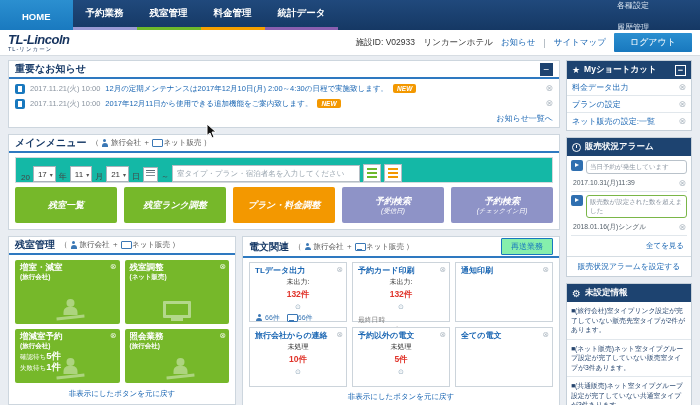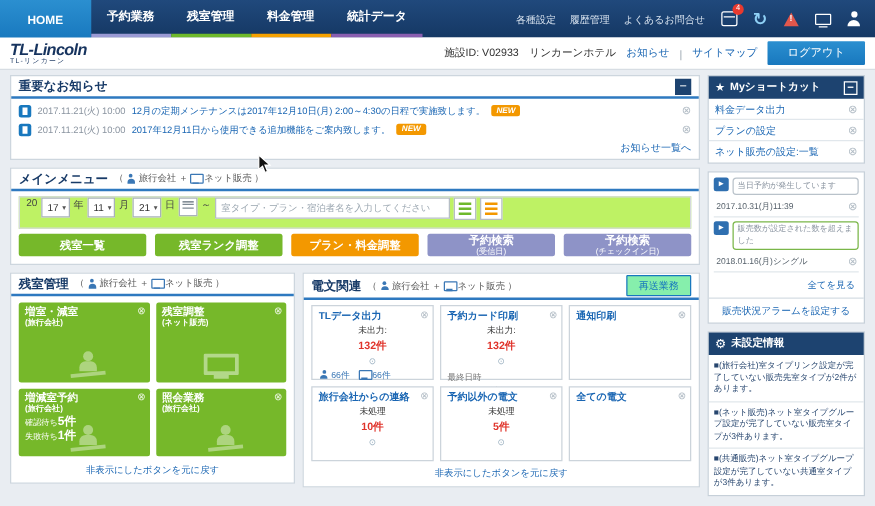--- a/index.html
+++ b/index.html
@@ -9,21 +9,21 @@
   
   .topnav { position:absolute; left:0; top:0; width:700px; height:30px;
             background:linear-gradient(#20497c,#153864); display:flex; align-items:stretch; }
   .nav-item { color:#fff; font-size:9.5px; font-weight:bold; display:flex; align-items:center;
               justify-content:center; padding:0 13px; border-bottom:3px solid transparent; cursor:pointer; }
   .nav-item.active { background:linear-gradient(#2b8fd0,#1878be); border-bottom:3px solid #1878be; padding:16px 22px; }
   .u-purple { border-bottom-color:#9a9ad4; }
   .u-green  { border-bottom-color:#6eb92b; }
   .u-orange { border-bottom-color:#f5a100; }
   .u-violet { border-bottom-color:#8a5fb0; }
-  .nav-right { margin-left:auto; display:flex; align-items:center; gap:11px; padding-right:9px; }
+  .nav-right { margin-left:auto; display:flex; align-items:center; gap:11px; padding-right:9px;flex-direction:column; }
   .nav-small { font-size:8px; color:#d8e3ef; font-weight:normal; cursor:pointer; }
   .nav-icons { display:flex; align-items:center; gap:9px; }
   .icwrap { position:relative; display:flex; align-items:center; justify-content:center; width:16px; height:16px; cursor:pointer; }
   .ic-cal { width:13px; height:12px; border:1.4px solid #fff; border-radius:2px; position:relative; }
   .ic-cal::before { content:""; position:absolute; left:1px; right:1px; top:2.5px; height:1.2px; background:#fff; }
   .cal-badge { position:absolute; top:-4px; right:-4px; min-width:9px; height:9px; background:#e8392e;
                border-radius:5px; color:#fff; font-size:6px; line-height:9px; text-align:center; padding:0 1px; }
   .ic-refresh { color:#8fd0f5; font-size:14px; font-weight:bold; line-height:1; }
   .ic-warn { width:0; height:0; border-left:6.5px solid transparent; border-right:6.5px solid transparent;
              border-bottom:11px solid #e2574c; position:relative; }
@@ -74,39 +74,39 @@
                  display:flex; align-items:center; justify-content:center; }
   .notice-icon::before { content:""; width:4px; height:6px; background:#fff; }
   .notice-date { color:#8a94a0; font-size:7.5px; white-space:nowrap; }
   .notice-text { color:#1a66b3; font-size:7.5px; white-space:nowrap; overflow:hidden; cursor:pointer; }
   .new-badge { background:#f39800; color:#fff; font-size:6.5px; font-weight:bold; font-style:italic;
                padding:1px 4px; border-radius:2px; flex:none; }
   .notice-row .hide-x { margin-left:auto; }
   .notices-footer { text-align:right; font-size:8px; color:#1a66b3; padding:1px 6px 3px; cursor:pointer; }
 
   
-  .controls { margin:4px 6px; background:#bef264; border:1px solid #d4d9dd; height:26px;
-              display:flex; align-items:flex-start; gap:3px; padding:0 5px; }
+  .controls { margin:4px 6px; background:#14b8a6; border:1px solid #d4d9dd; height:26px;
+              display:flex; align-items:flex-end; gap:3px; padding:0 5px; }
   .ctl-txt { font-size:8px; color:#444; }
   .mini-select { background:#fff; border:1px solid #a9b2ba; height:16px; display:flex; align-items:center;
                  font-size:8px; color:#333; padding:0 2px 0 4px; gap:3px; cursor:pointer; }
   .mini-select::after { content:"▾"; font-size:6px; color:#555; }
   .cal-btn { width:15px; height:15px; background:#fff; border:1px solid #a9b2ba; position:relative; cursor:pointer; }
   .cal-btn::before { content:""; position:absolute; left:2px; right:2px; top:4px; height:1px; background:#7e8a94; box-shadow:0 3px 0 #7e8a94; }
   .cal-btn::after { content:""; position:absolute; left:2px; right:2px; top:1.5px; height:1.5px; background:#5d6b77; }
   .search-input { width:188px; height:17px; border:1px solid #b6bec5; font-size:7.5px; padding:0 4px;
                   color:#333; font-family:inherit; }
   .search-input::placeholder { color:#9aa6b0; }
   .list-btn { width:18px; height:18px; background:#fff; border:1px solid #b6bec5; display:flex;
               align-items:center; justify-content:center; cursor:pointer; }
   .bars-green { width:10px; height:2px; background:#6eb92b; box-shadow:0 4px 0 #6eb92b,0 -4px 0 #6eb92b; }
   .bars-orange { width:10px; height:2px; background:#f39800; box-shadow:0 4px 0 #f39800,0 -4px 0 #f39800; }
   .menu-btns { display:flex; gap:7px; margin:0 6px 6px; }
-  .menu-btn { flex:1; height:18px; color:#fff; font-size:9px; font-weight:bold; display:flex; flex-direction:column;
-              align-items:center; justify-content:center; border-radius:2px; cursor:pointer; text-align:center; line-height:1.2; }
+  .menu-btn { flex:1; height:36px; color:#fff; font-size:9px; font-weight:bold; display:flex; flex-direction:column;
+              align-items:center; justify-content:center; border-radius:2px; cursor:pointer; text-align:center; line-height:1.2;font-style:italic; }
   .btn-green { background:#76b82a; }
   .btn-orange { background:#f39800; }
   .btn-purple { background:#8e93c7; }
   .btn-sub { font-size:6.5px; font-weight:normal; }
 
   
   .bottom-row { display:flex; gap:6px; align-items:flex-start; }
   .room-panel { width:228px; }
   .msg-panel { width:318px; }
 
@@ -458,20 +458,24 @@
       <span>プランの設定</span>
         <span class="hide-x"></span>
     </div>
     <div class="side-item">
       <span>ネット販売の設定:一覧</span>
         <span class="hide-x"></span>
     </div>
   </div>
 
   <div class="side-panel">
+    <div class="side-header">
+      <span class="clock-icon"></span>
+      <span>販売状況アラーム</span>
+    </div>
     <div class="alarm-body">
       <div class="alarm-row">
         <span class="alarm-badge"></span>
         <span class="alarm-box">当日予約が発生しています</span>
       </div>
       <div class="alarm-date-row">
         <span>2017.10.31(月)11:39</span>
         <span class="hide-x"></span>
       </div>
       <div class="alarm-row">

